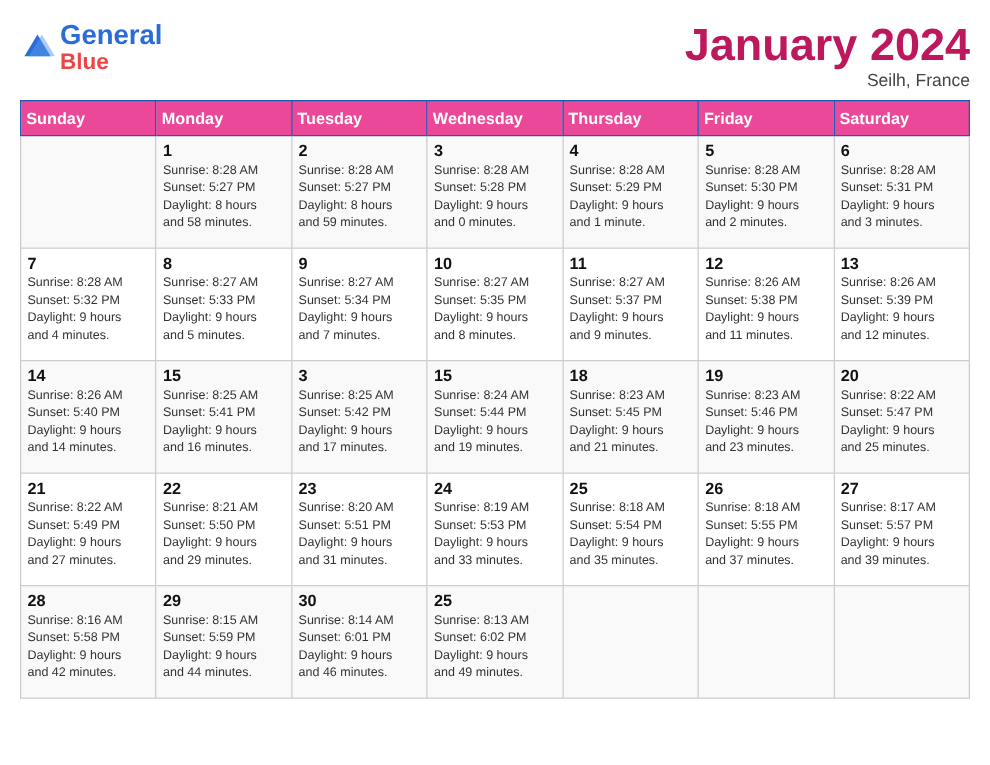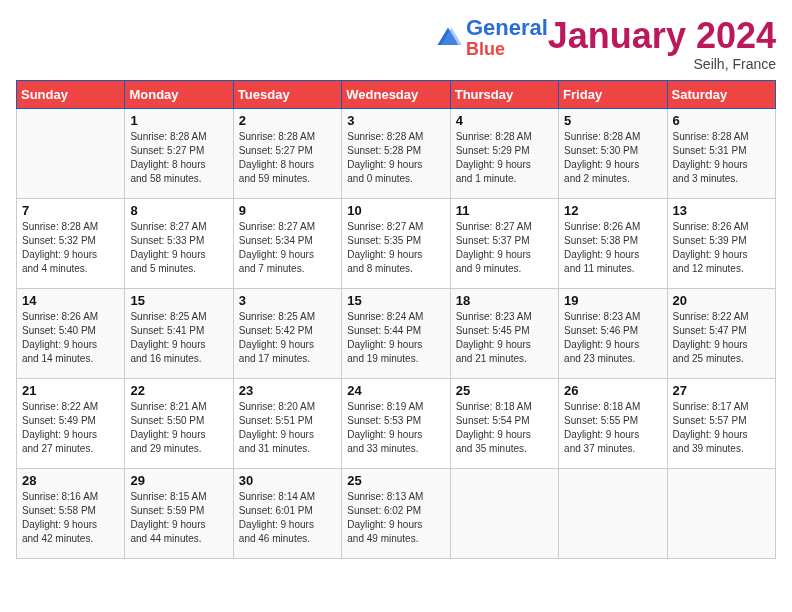--- a/index.html
+++ b/index.html
@@ -5,21 +5,21 @@
     * { box-sizing: border-box; margin: 0; padding: 0; }
     body {
       font-family: Arial, sans-serif;
       background: #fff;
       width: 792px;
       min-height: 612px;
       padding: 16px;
     }
     .header {
       display: flex;
-      justify-content: flex-end;
+      justify-content: space-between;
       align-items: flex-start;
       margin-bottom: 8px;
     }
     .logo {
       display: flex;
       align-items: center;
       gap: 4px;
     }
     .logo-text {
       font-size: 22px;
@@ -46,21 +46,21 @@
     .location {
       font-size: 14px;
       color: #444;
     }
     table {
       width: 100%;
       border-collapse: collapse;
       table-layout: fixed;
     }
     thead th {
-      background-color: #ef4444;
+      background-color: #ec4899;
       color: #fff;
       font-size: 13px;
       font-weight: bold;
       padding: 6px 4px;
       text-align: left;
       border: 1px solid #1a5ab8;
     }
     tbody td {
       border: 1px solid #ccc;
       vertical-align: top;

